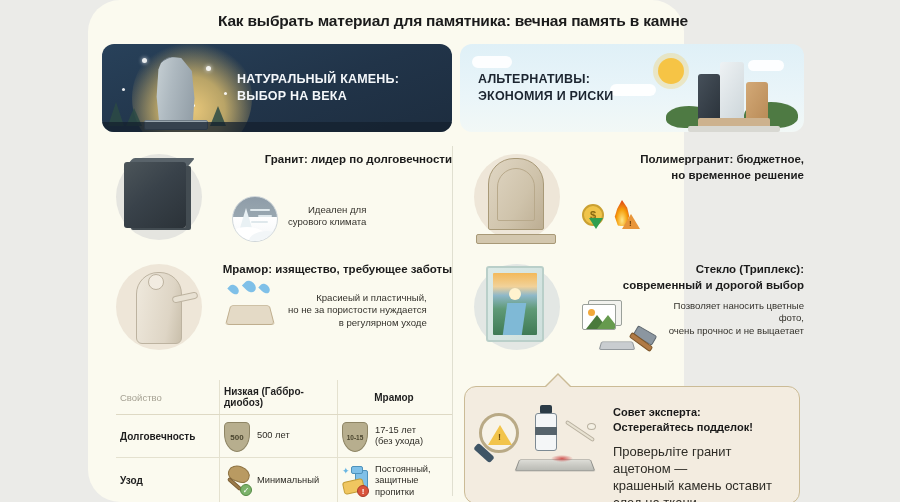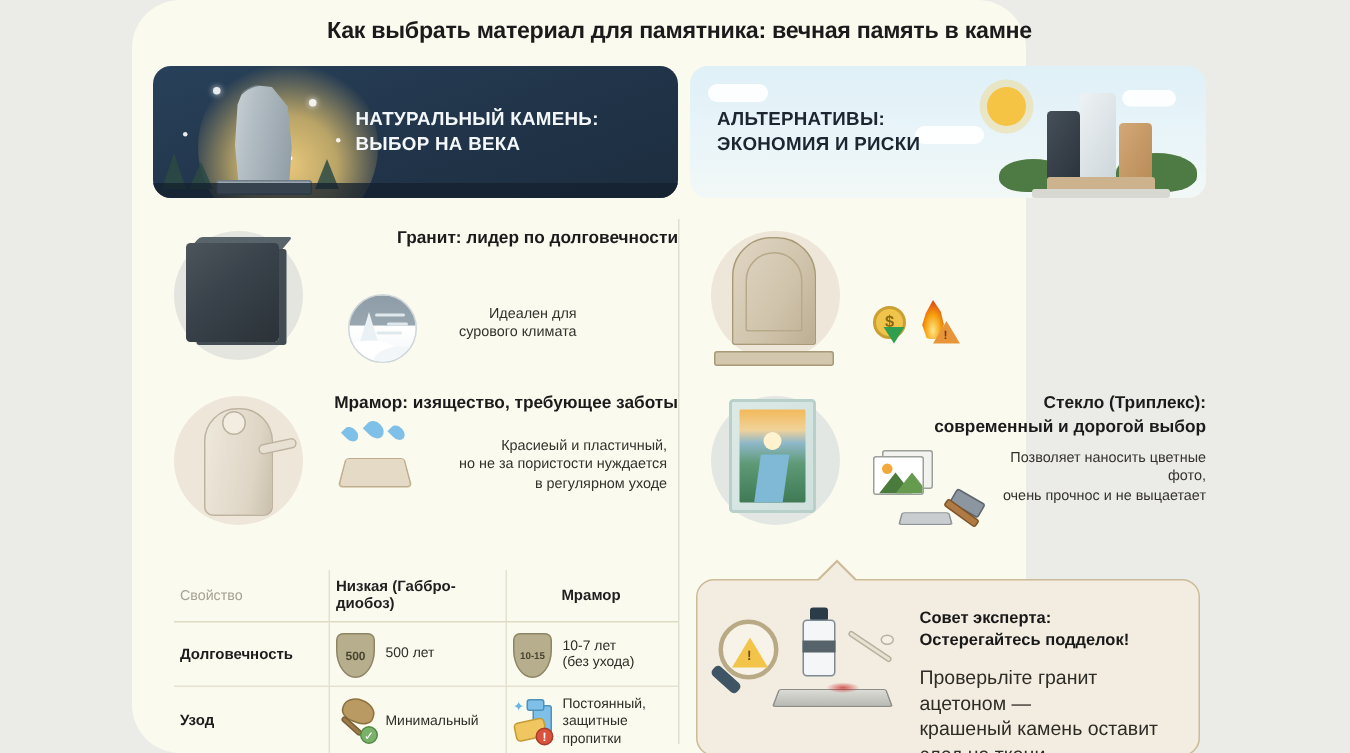--- a/index.html
+++ b/index.html
@@ -88,21 +88,21 @@
   .blk-title {
     position:absolute; left:118px; top:4px; right:0;
     font-size:11.5px; font-weight:bold; color:#1b1b1b; line-height:1.35; white-space:pre-line;
   }
   .blk-sub {
     position:absolute; left:118px; top:22px; right:0;
     font-size:10px; color:#9a978c;
   }
   .blk-sub b { color:#2b2b2b; }
   .blk-note {
-    position:absolute; font-size:9.6px; color:#34322c; line-height:1.28; white-space:pre-line;margin-left:18px;
+    position:absolute; font-size:9.6px; color:#34322c; line-height:1.28; white-space:pre-line;
   }
 
   
   .granite-cube {
     position:absolute; left:22px; top:14px; width:62px; height:66px;
     background: linear-gradient(140deg,#4c555a 0%, #39424a 45%, #2b3238 100%);
     border-radius:3px;
     box-shadow: 6px 3px 0 -1px #434c52;
   }
   .granite-top {
@@ -417,21 +417,21 @@
           <div class="tc c2">
             <div class="td-ic">
               <div class="shield" style="margin-top:1px">500</div>
             </div>
             <span class="td-txt">500 лет</span>
           </div>
           <div class="tc c3">
             <div class="td-ic">
               <div class="shield" style="margin-top:1px;font-size:6.5px">10-15</div>
             </div>
-            <span class="td-txt">10-7 лет
+            <span class="td-txt">17-15 лет
 (без ухода)</span>
           </div>
         </div>
 
         <div class="trow">
           <div class="tc c1">
             <span class="td-label">Узод</span>
           </div>
           <div class="tc c2">
             <div class="td-ic">
@@ -473,20 +473,22 @@
         <div class="baseplate" style="right:24px;width:92px;height:6px"></div>
         <div class="hdr-text">АЛЬТЕРНАТИВЫ:
 ЭКОНОМИЯ И РИСКИ</div>
 
       </div>
 
       <div class="block">
         <div class="thumb-circle warm"></div>
         <div class="poly-stone"></div>
         <div class="poly-base"></div>
+        <div class="blk-title">Полимергранит: бюджетное,
+но временное решение</div>
         <div class="ic" style="left:122px;top:56px">
           <div class="coin">$</div>
           <div class="down-arrow"></div>
         </div>
         <div class="ic" style="left:152px;top:52px">
           <div class="flame"></div>
           <div class="warn-tri" style="left:10px;top:14px"></div>
         </div>
       </div>
 

